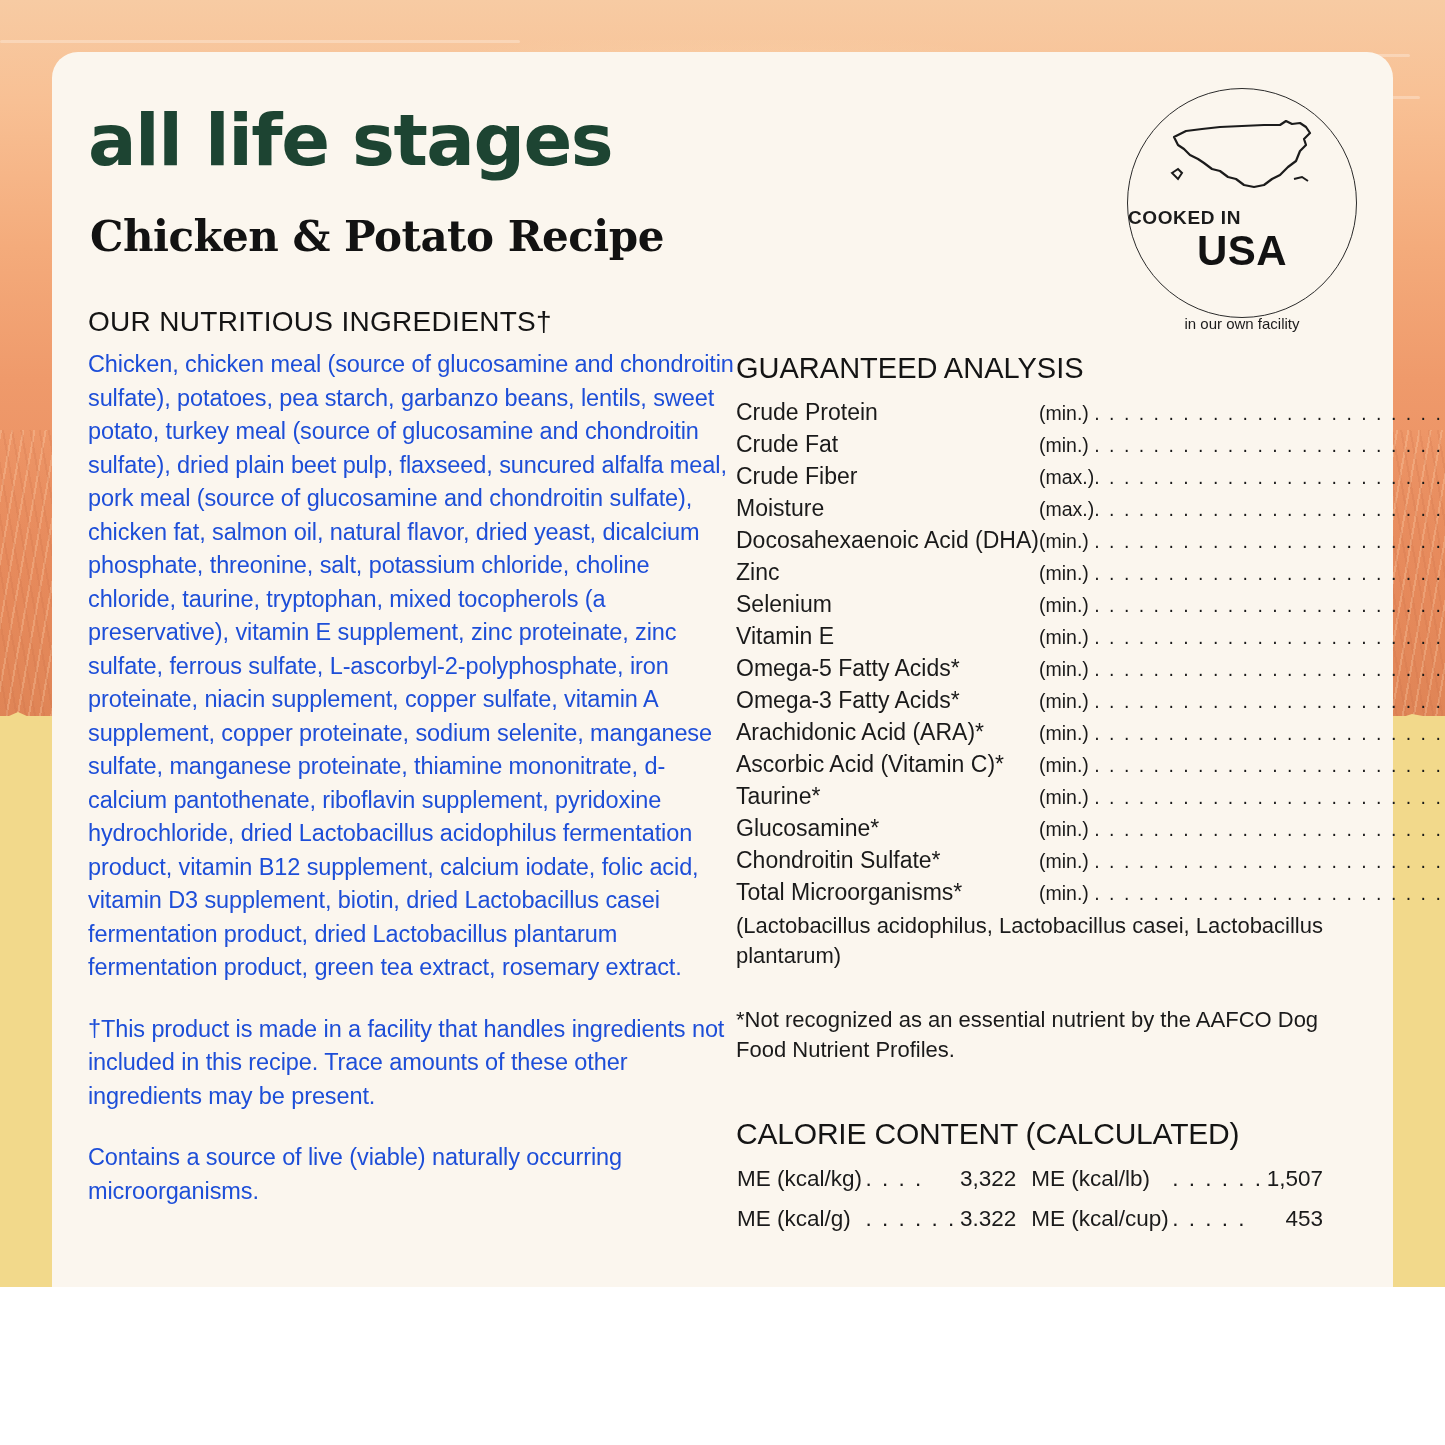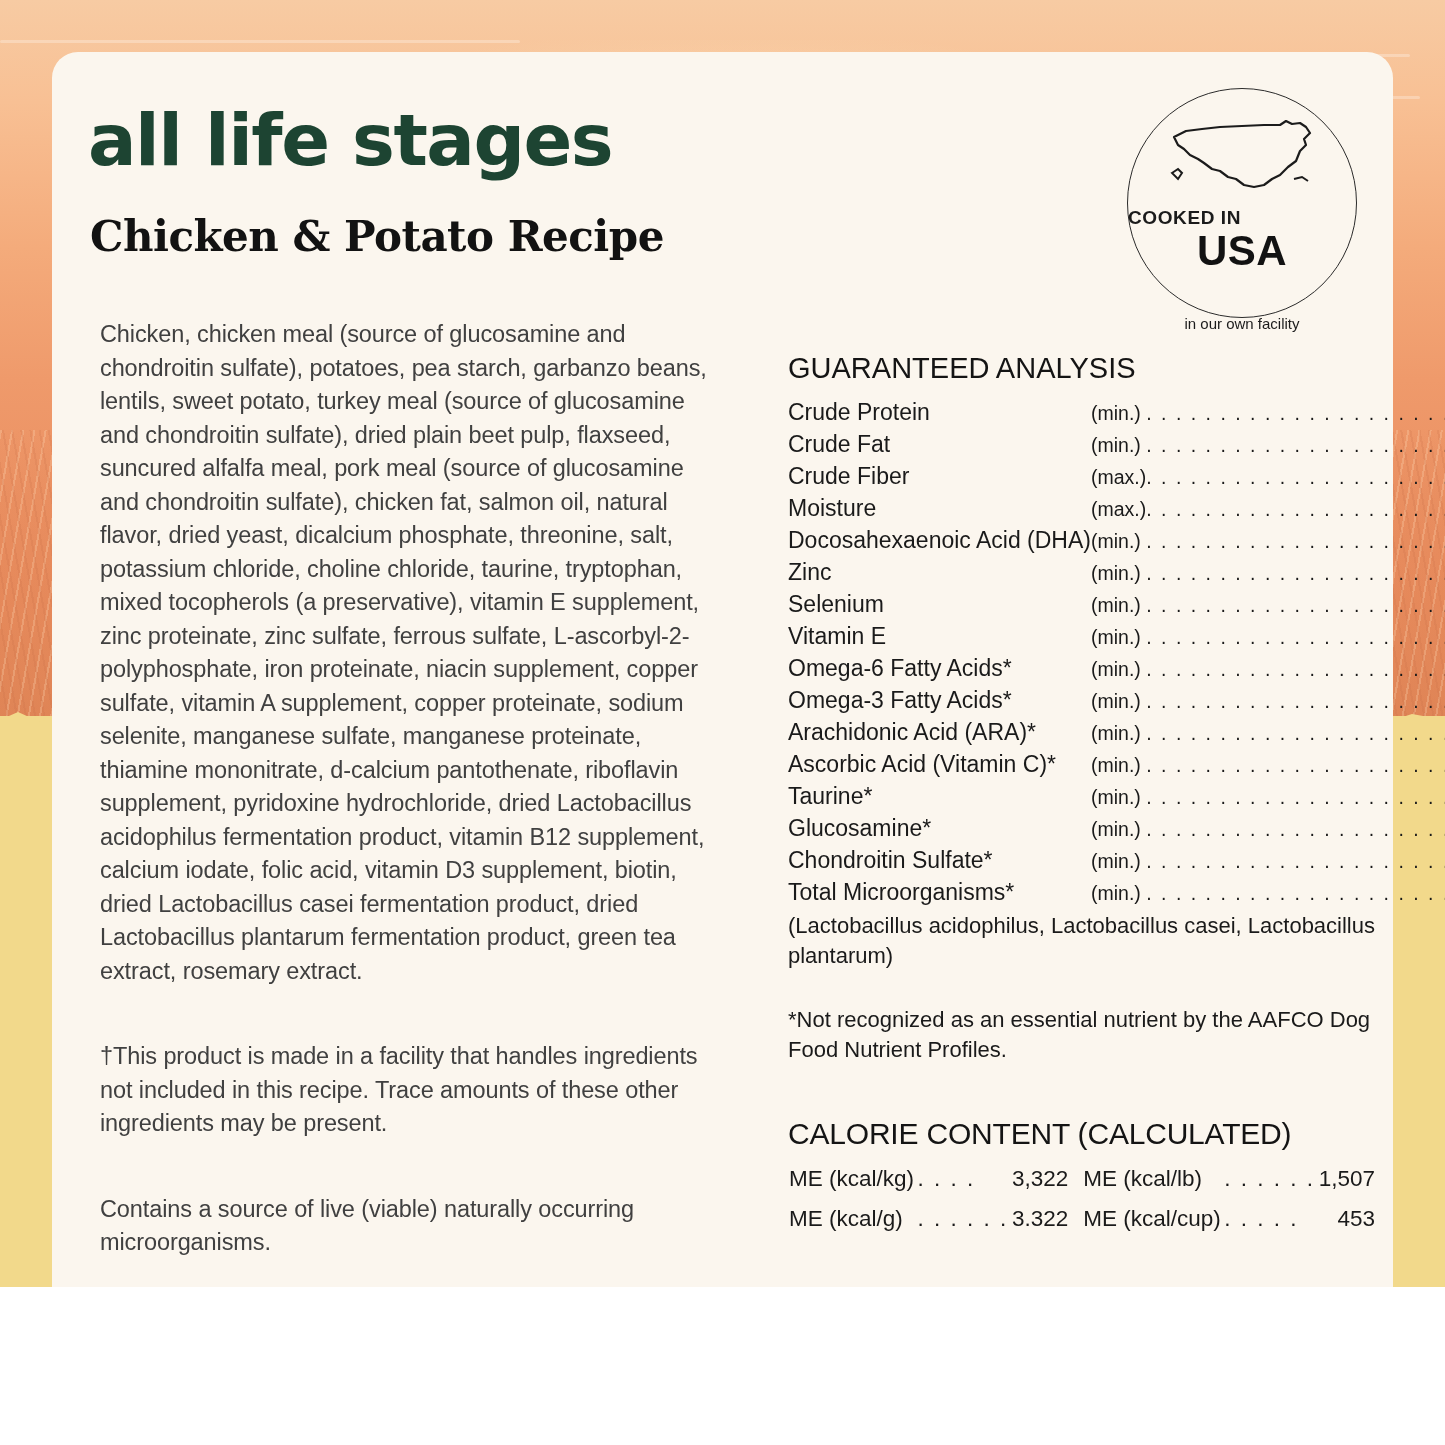--- a/index.html
+++ b/index.html
@@ -105,27 +105,27 @@
   
   #left {
     position:absolute; left:88px; top:306px; width:650px;
   }
   h3.sec {
     margin:0 0 10px 0;
     font-size:28px; font-weight:normal; letter-spacing:0.3px; color:#141414;
     font-family:"Liberation Sans", sans-serif;
   }
   .body-text {
-    font-size:23.5px; line-height:33.5px; color:#404040; margin:12px;
+    font-size:23.5px; line-height:33.5px; color:#1d4ed8; margin:0;
     letter-spacing:-0.1px;
   }
   .gap { height:28px; }
   
   #right {
-    position:absolute; left:788px; top:352px; width:588px;
+    position:absolute; left:736px; top:352px; width:588px;
   }
   h3.sec2 {
     margin:0 0 12px 0;
     font-size:29px; font-weight:normal; color:#141414;
   }
   table.ga { width:100%; border-collapse:collapse; }
   table.ga td { padding:0; vertical-align:baseline; }
   td.nut { font-size:23px; line-height:31px; color:#1a1a1a; white-space:nowrap; }
   td.qual { font-size:19.5px; line-height:31px; color:#1a1a1a; white-space:nowrap; padding-left:4px; }
   td.dots {
@@ -174,20 +174,21 @@
       <path d="M6,22 L18,16 L34,14 L52,12 L74,11 L96,10 L112,10 L118,6 L124,9 L132,8 L138,12 L142,18 L136,24 L138,30 L132,36 L128,46 L120,52 L112,60 L104,64 L96,70 L86,72 L76,70 L68,64 L60,62 L52,56 L44,54 L36,48 L30,44 L22,40 L16,34 L10,30 Z" fill="none" stroke="#1b1b1b" stroke-width="2.2" stroke-linejoin="round"></path>
       <path d="M4,58 L10,54 L14,58 L10,64 Z" fill="none" stroke="#1b1b1b" stroke-width="2"></path>
       <path d="M126,64 L134,62 L140,66" fill="none" stroke="#1b1b1b" stroke-width="2"></path>
     </svg>
     <div class="l1">COOKED IN</div>
     <div class="l2">USA</div>
     <div class="l3">in our own facility</div>
   </div>
 
   <div id="left">
+    <h3 class="sec">OUR NUTRITIOUS INGREDIENTS†</h3>
     <p class="body-text">Chicken, chicken meal (source of glucosamine and chondroitin sulfate), potatoes, pea starch, garbanzo beans, lentils, sweet potato, turkey meal (source of glucosamine and chondroitin sulfate), dried plain beet pulp, flaxseed, suncured alfalfa meal, pork meal (source of glucosamine and chondroitin sulfate), chicken fat, salmon oil, natural flavor, dried yeast, dicalcium phosphate, threonine, salt, potassium chloride, choline chloride, taurine, tryptophan, mixed tocopherols (a preservative), vitamin E supplement, zinc proteinate, zinc sulfate, ferrous sulfate, L-ascorbyl-2-polyphosphate, iron proteinate, niacin supplement, copper sulfate, vitamin A supplement, copper proteinate, sodium selenite, manganese sulfate, manganese proteinate, thiamine mononitrate, d-calcium pantothenate, riboflavin supplement, pyridoxine hydrochloride, dried Lactobacillus acidophilus fermentation product, vitamin B12 supplement, calcium iodate, folic acid, vitamin D3 supplement, biotin, dried Lactobacillus casei fermentation product, dried Lactobacillus plantarum fermentation product, green tea extract, rosemary extract.</p>
     <div class="gap"></div>
     <p class="body-text">†This product is made in a facility that handles ingredients not included in this recipe. Trace amounts of these other ingredients may be present.</p>
     <div class="gap"></div>
     <p class="body-text">Contains a source of live (viable) naturally occurring microorganisms.</p>
   </div>
 
   <div id="right">
     <h3 class="sec2">GUARANTEED ANALYSIS</h3>
 
@@ -235,21 +236,21 @@
           <td class="dots">. . . . . . . . . . . . . . . . . . . . . . . .</td>
 
         </tr>
         <tr>
           <td class="nut">Vitamin E</td>
           <td class="qual">(min.)</td>
           <td class="dots">. . . . . . . . . . . . . . . . . . . . . . . .</td>
 
         </tr>
         <tr>
-          <td class="nut">Omega-6 Fatty Acids*</td>
+          <td class="nut">Omega-5 Fatty Acids*</td>
           <td class="qual">(min.)</td>
           <td class="dots">. . . . . . . . . . . . . . . . . . . . . . . .</td>
 
         </tr>
         <tr>
           <td class="nut">Omega-3 Fatty Acids*</td>
           <td class="qual">(min.)</td>
           <td class="dots">. . . . . . . . . . . . . . . . . . . . . . . .</td>
 
         </tr>

